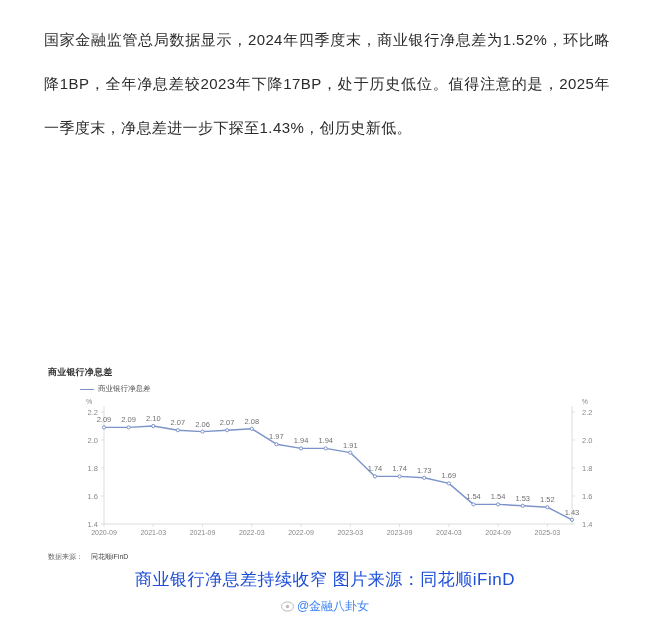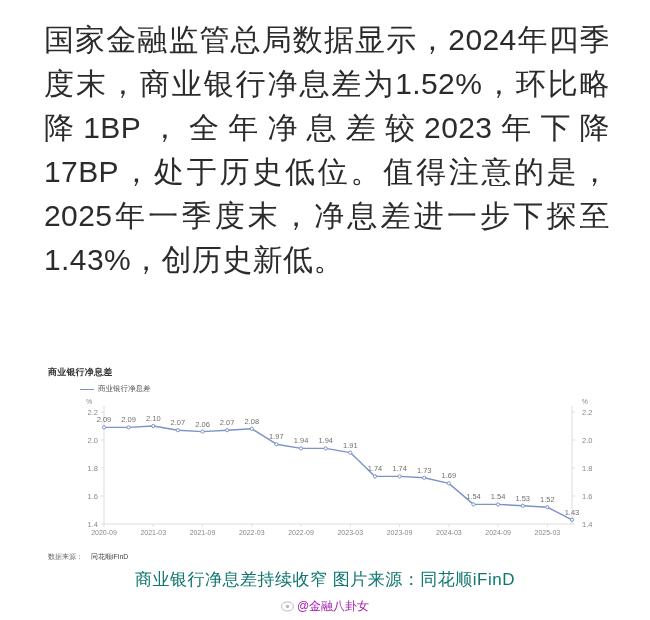--- a/index.html
+++ b/index.html
@@ -18,21 +18,21 @@
     width: 650px;
     height: 620px;
     background: #ffffff;
   }
   
   .article {
     position: absolute;
     left: 44px;
     top: 18px;
     width: 566px;
-    font-size: 30px;
+    font-size: 15px;
     line-height: 44px;
     color: #2b2b2b;
     letter-spacing: 0.4px;
     text-align: justify;
   }
   
   .chart-card {
     position: absolute;
     left: 44px;
     top: 364px;
@@ -94,31 +94,31 @@
     color: #444444;
   }
   
   .caption {
     position: absolute;
     left: 0;
     top: 568px;
     width: 650px;
     text-align: center;
     font-size: 17px;
-    color: #0f766e;
+    color: #1d4ed8;
     letter-spacing: 0.5px;
   }
   .weibo {
     position: absolute;
     left: 0;
     top: 598px;
     width: 650px;
     text-align: center;
     font-size: 12px;
-    color: #a21caf;
+    color: #3b82f6;
     display: flex;
     align-items: center;
     justify-content: center;
     gap: 3px;
   }
   .weibo-eye {
     display: inline-block;
     width: 13px;
     height: 11px;
     position: relative;

